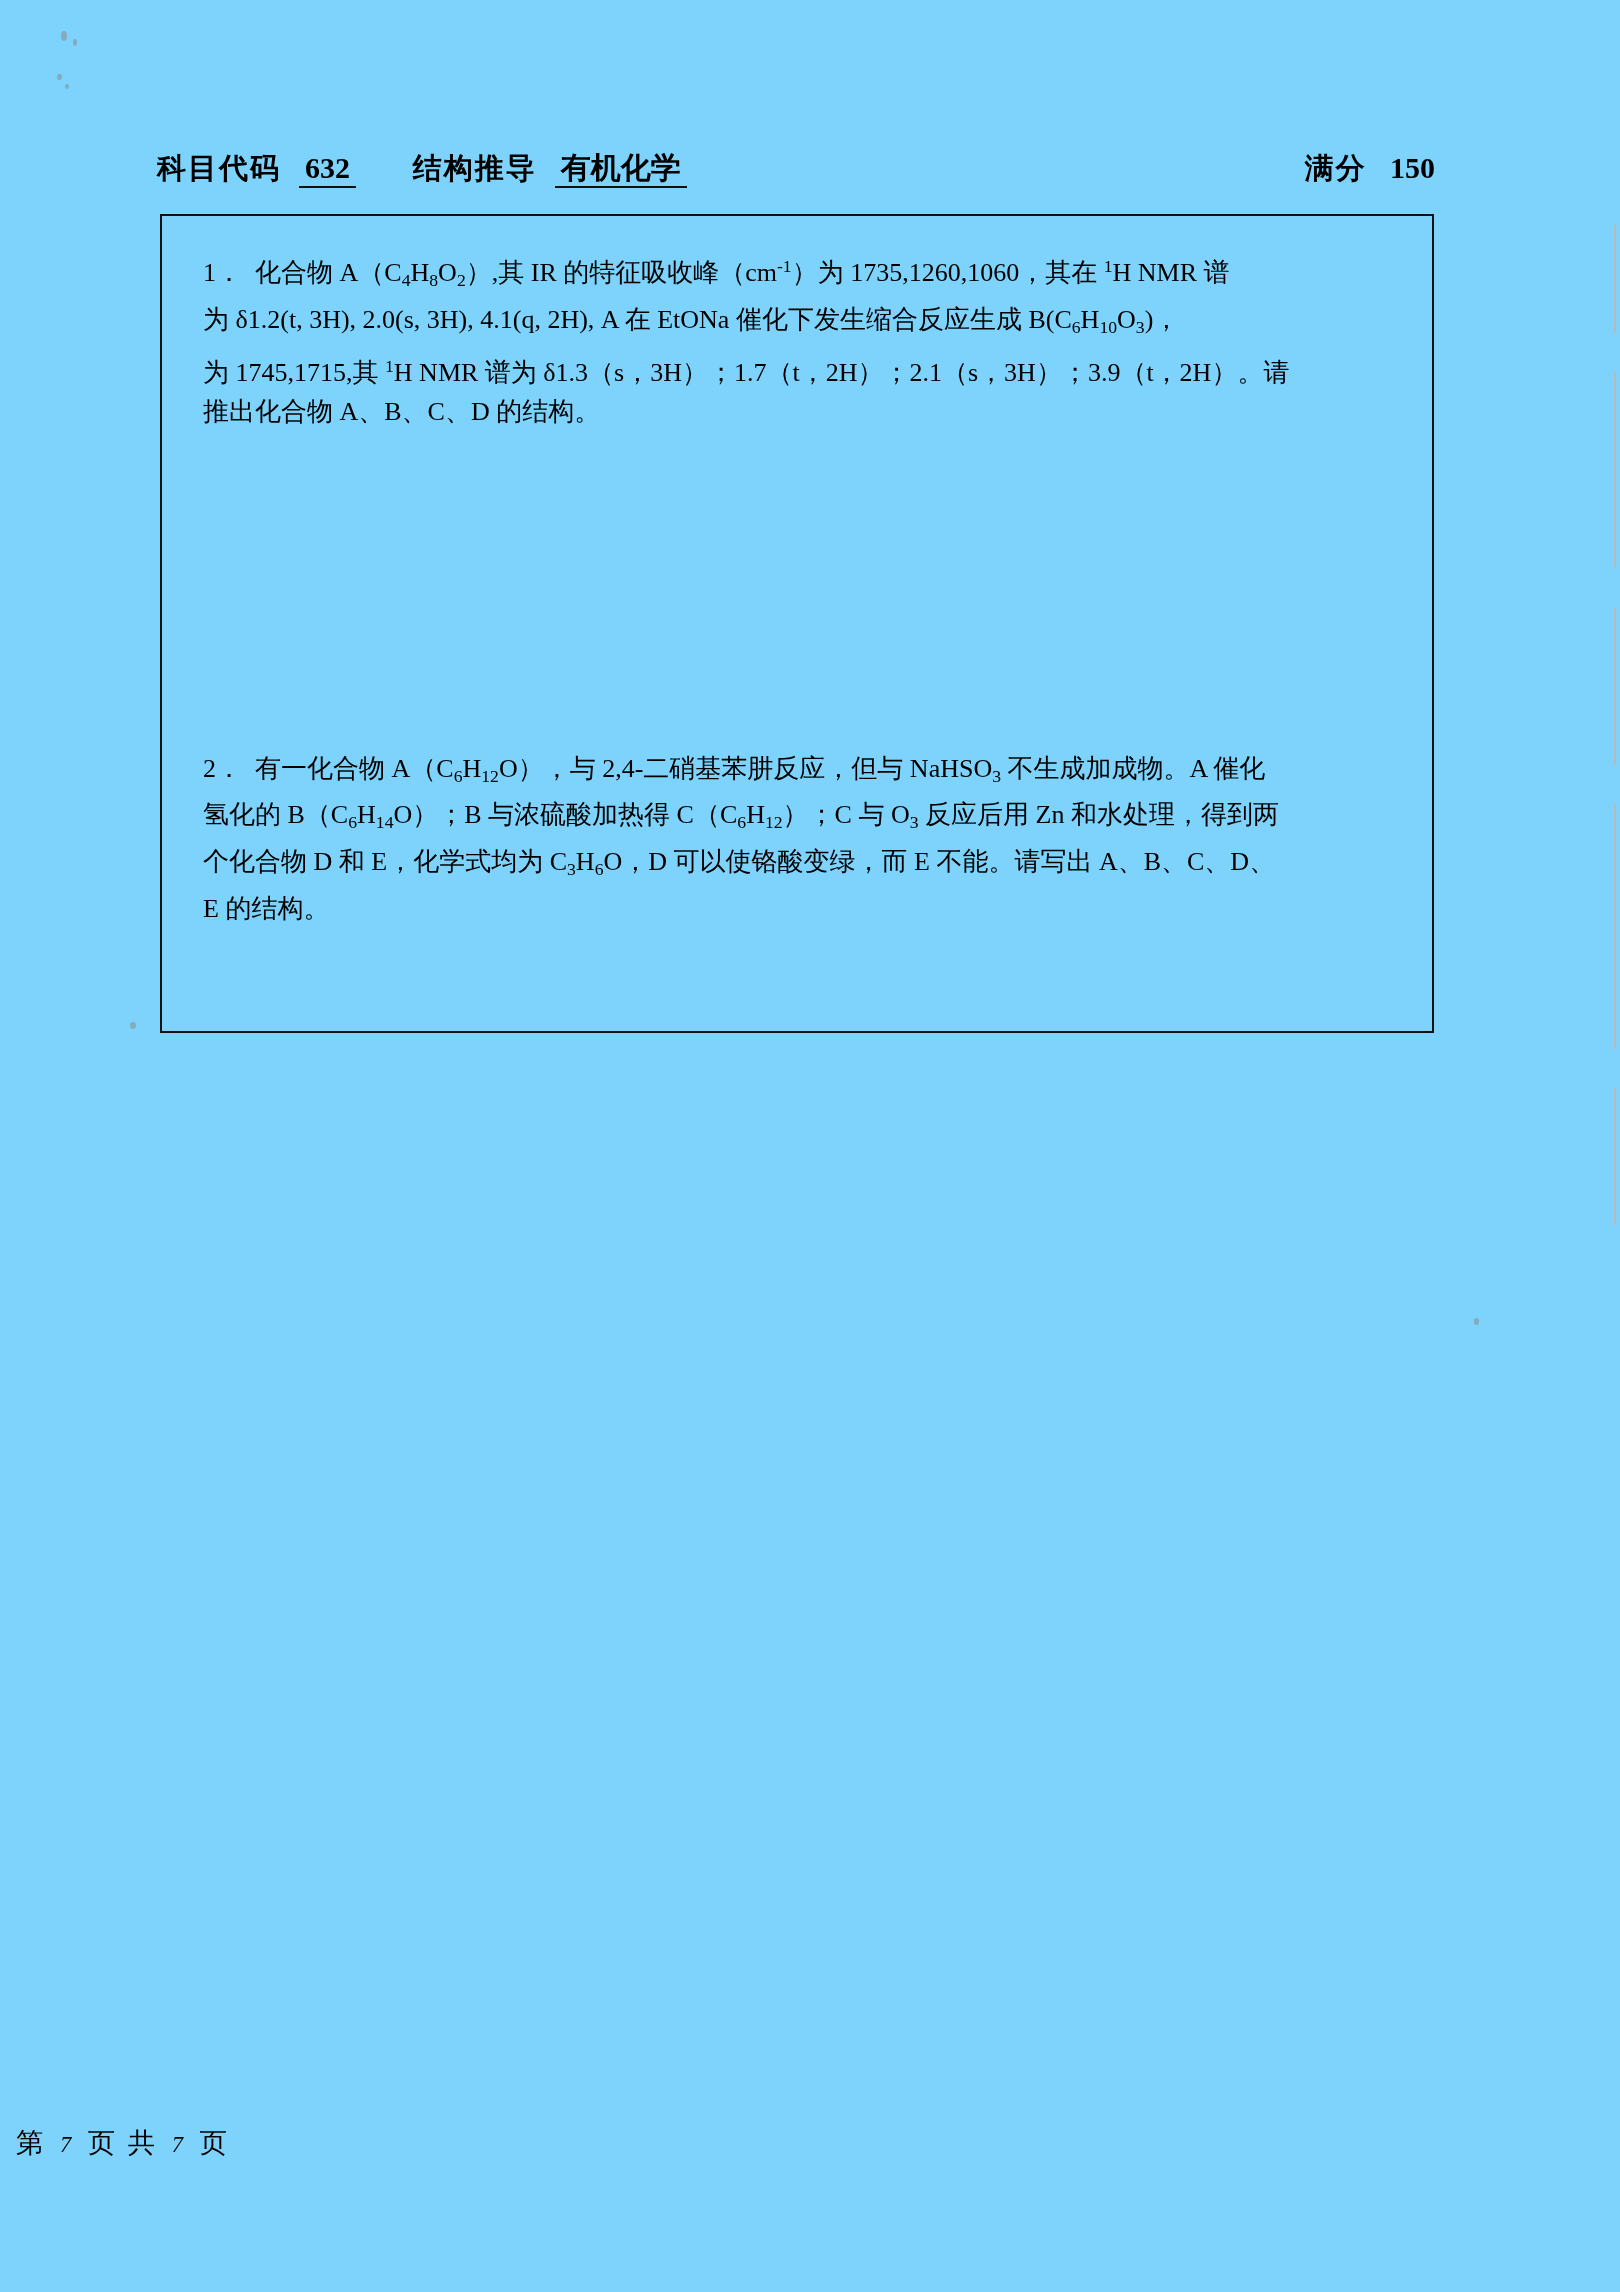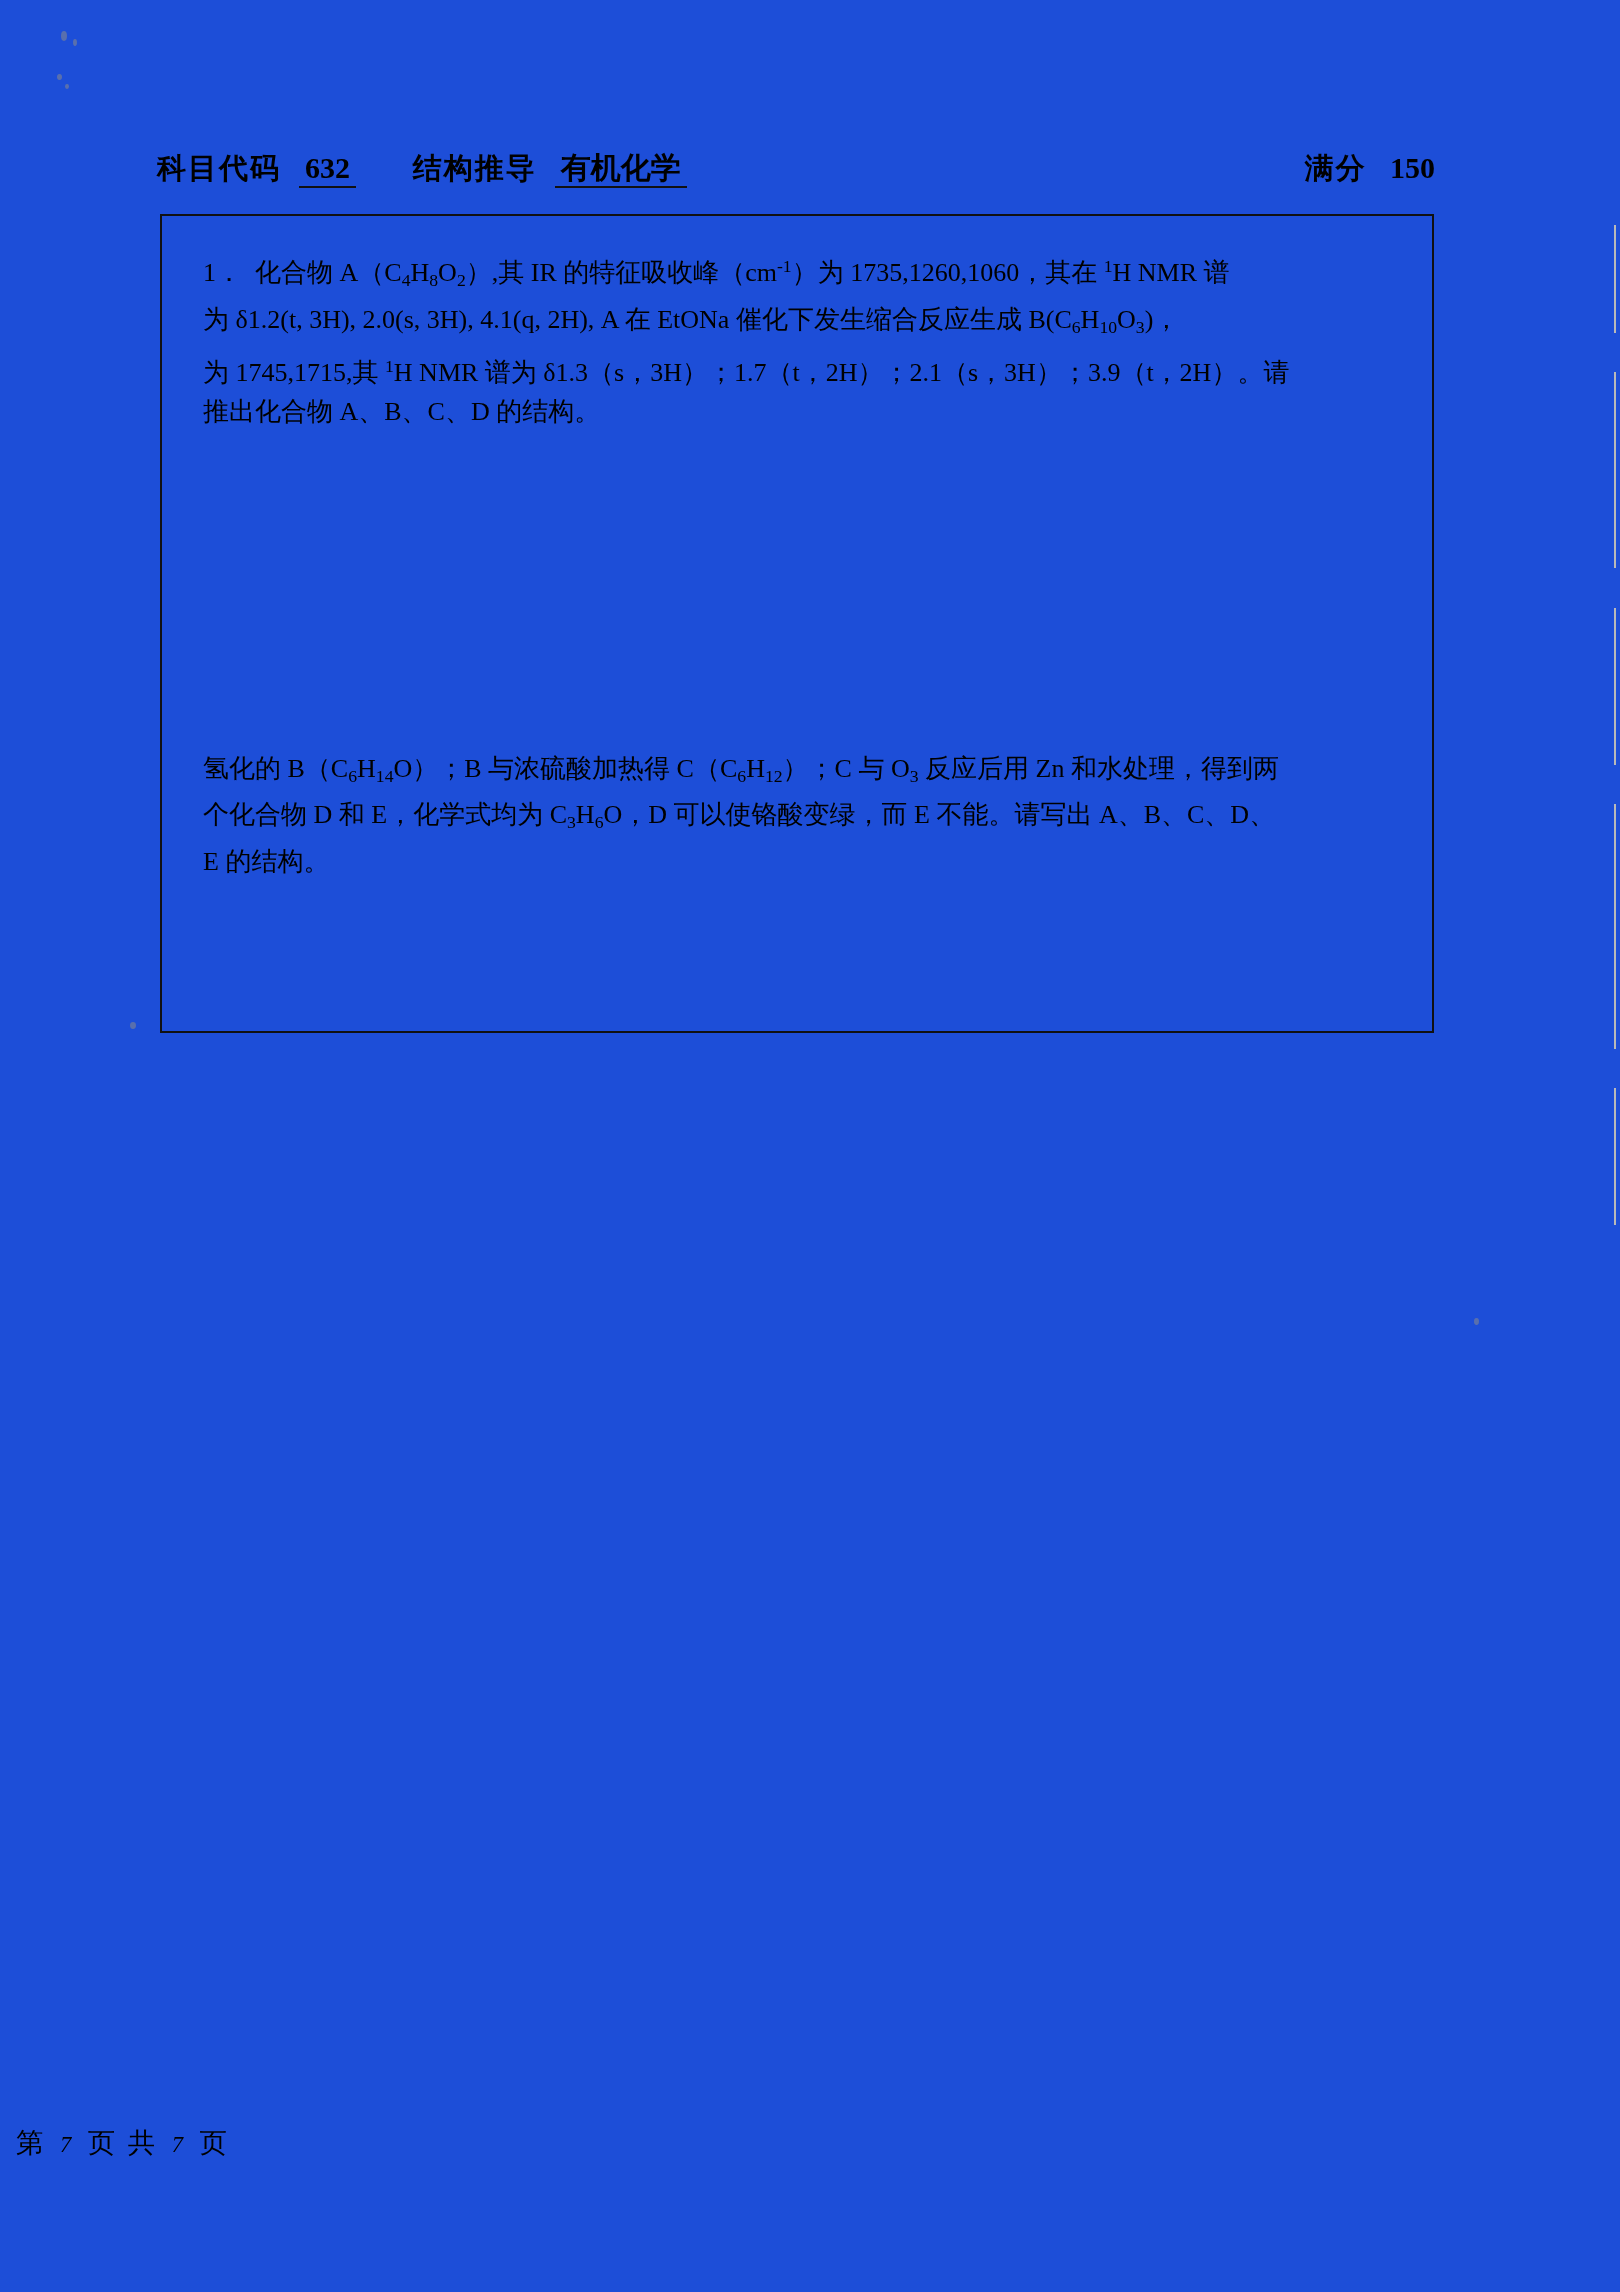--- a/index.html
+++ b/index.html
@@ -12,21 +12,21 @@
     height: 2293px;
     font-family: "Liberation Serif", "DejaVu Serif", serif;
     color: #000000;
     position: relative;
     overflow: hidden;
   }
 
   .page {
     position: absolute;
     inset: 0;
-    background: #1d4ed8;
+    background: #7dd3fc;
   }
 
   
   .speck {
     position: absolute;
     background: #8a8a8a;
     opacity: .55;
     border-radius: 50%;
   }
   .edge-dash {
@@ -169,20 +169,21 @@
 
 
       <div class="question q1">
         <div class="q-line">1．&nbsp; 化合物 A（C<sub>4</sub>H<sub>8</sub>O<sub>2</sub>）,其 IR 的特征吸收峰（cm<sup>-1</sup>）为 1735,1260,1060，其在 <sup>1</sup>H NMR 谱</div>
         <div class="q-line">为 δ1.2(t, 3H), 2.0(s, 3H), 4.1(q, 2H), A 在 EtONa 催化下发生缩合反应生成 B(C<sub>6</sub>H<sub>10</sub>O<sub>3</sub>)，</div>
         <div class="q-line">为 1745,1715,其 <sup>1</sup>H NMR 谱为 δ1.3（s，3H）；1.7（t，2H）；2.1（s，3H）；3.9（t，2H）。请</div>
         <div class="q-line">推出化合物 A、B、C、D 的结构。</div>
       </div>
 
       <div class="question q2">
+        <div class="q-line">2．&nbsp; 有一化合物 A（C<sub>6</sub>H<sub>12</sub>O），与 2,4-二硝基苯肼反应，但与 NaHSO<sub>3</sub> 不生成加成物。A 催化</div>
         <div class="q-line">氢化的 B（C<sub>6</sub>H<sub>14</sub>O）；B 与浓硫酸加热得 C（C<sub>6</sub>H<sub>12</sub>）；C 与 O<sub>3</sub> 反应后用 Zn 和水处理，得到两</div>
         <div class="q-line">个化合物 D 和 E，化学式均为 C<sub>3</sub>H<sub>6</sub>O，D 可以使铬酸变绿，而 E 不能。请写出 A、B、C、D、</div>
         <div class="q-line">E 的结构。</div>
       </div>
 
     </div>
   </div>
 
   <div class="footer">
     <span>第</span>

